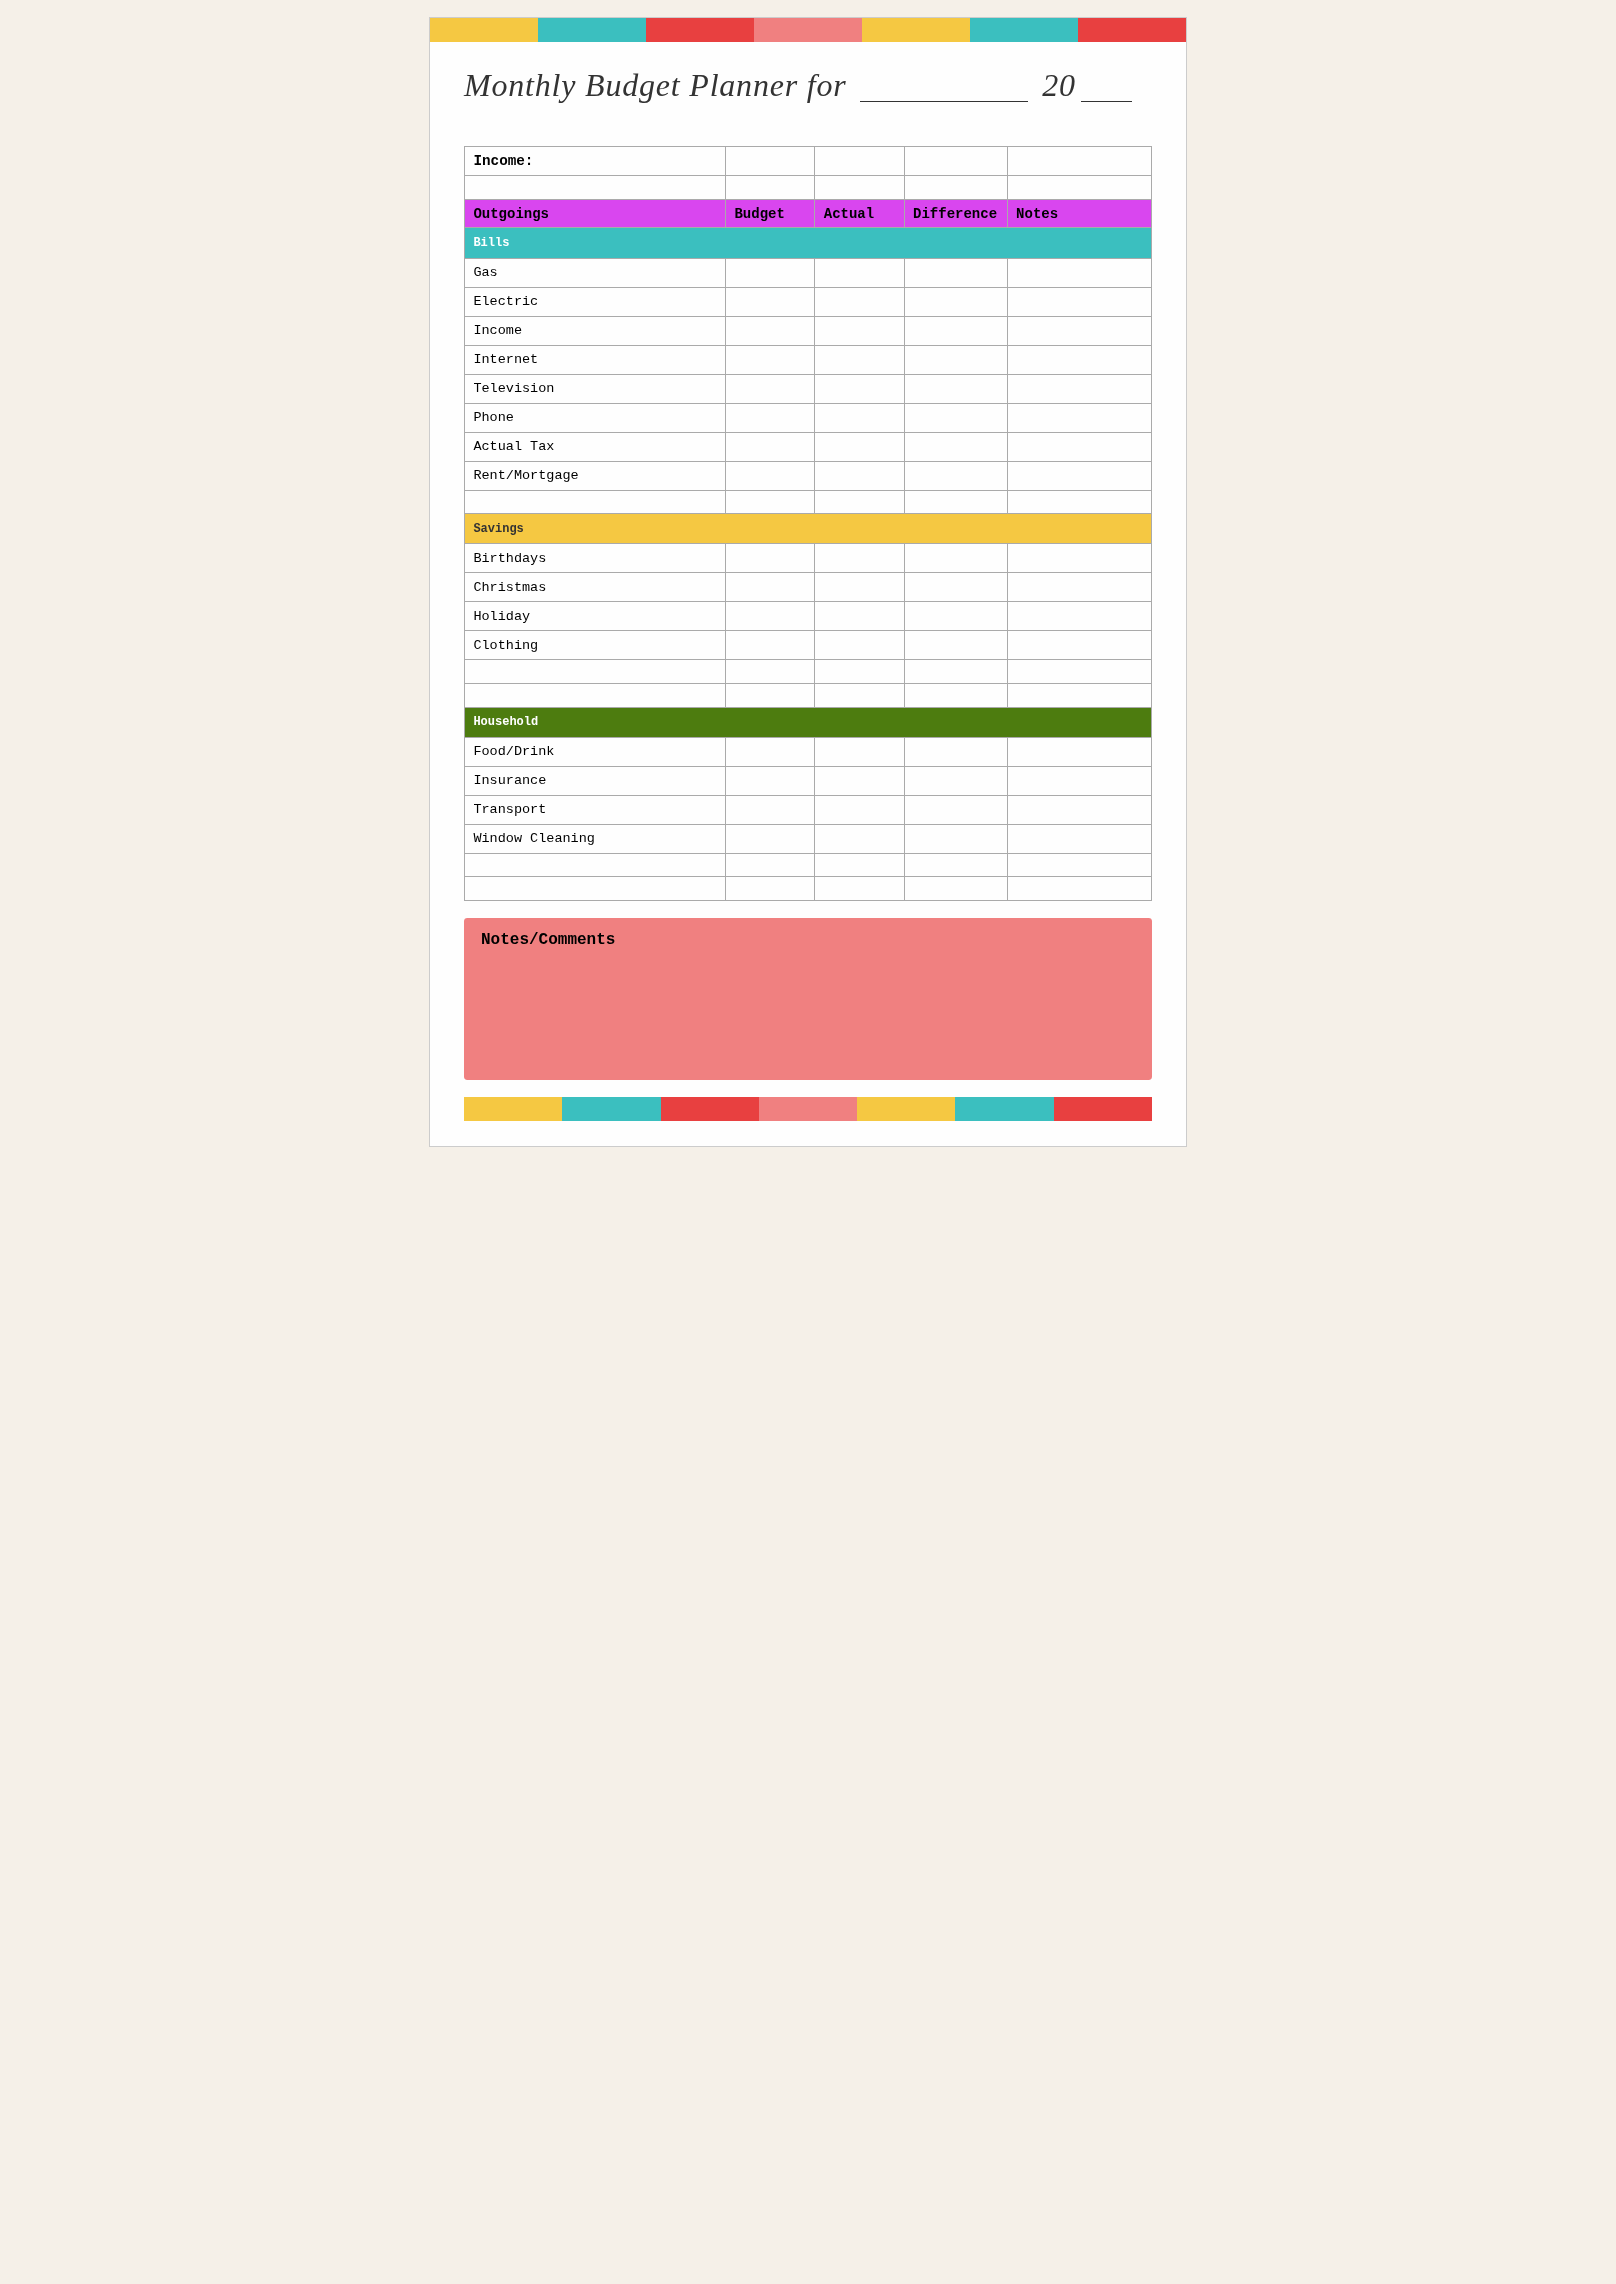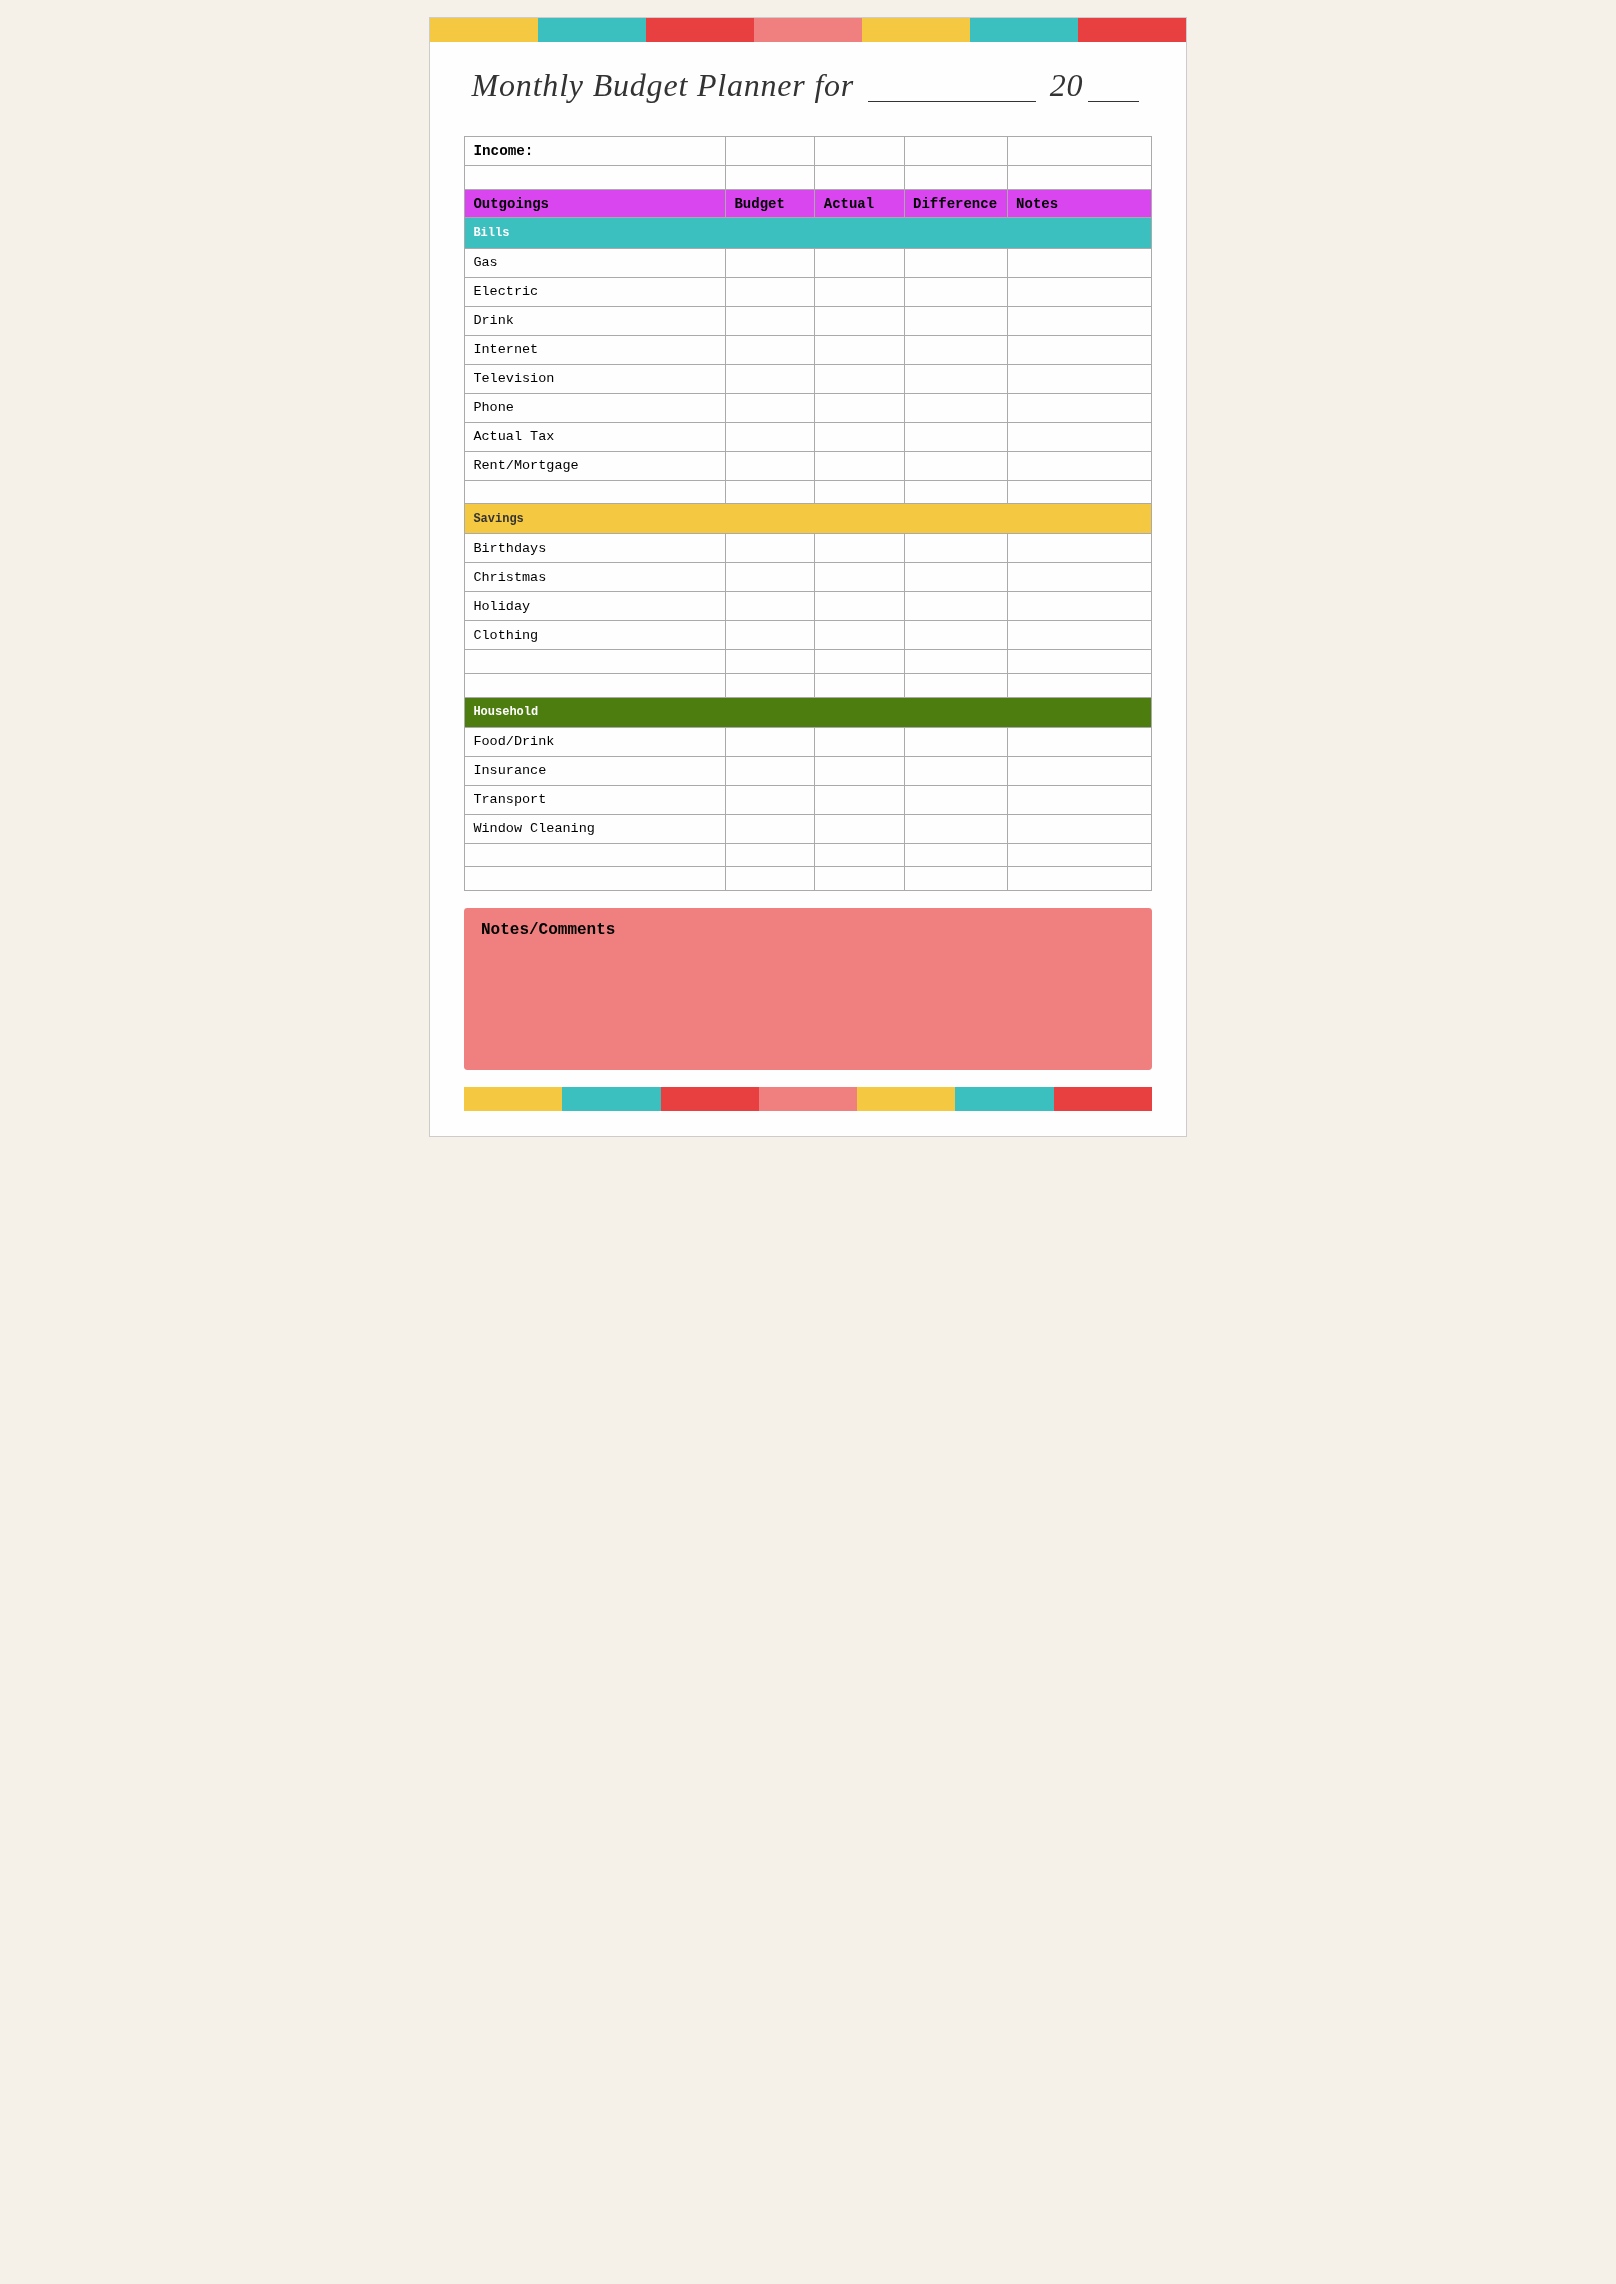--- a/index.html
+++ b/index.html
@@ -43,23 +43,22 @@
     .content {
       padding: 25px 34px 25px 34px;
     }
 
     
     .title {
       font-family: 'Georgia', cursive;
       font-style: italic;
       font-size: 32px;
       color: #333;
-      margin-bottom: 29px;
+      margin-bottom: 39px;
       letter-spacing: 0.8px;
-      text-align: center;
     }
 
     .title-line {
       display: inline-block;
       border-bottom: 1.7px solid #333;
       width: 168px;
       margin: 0 5px;
       vertical-align: middle;
       position: relative;
       top: -5px;
@@ -208,21 +207,21 @@
         <td></td>
       </tr>
       <tr class="data-row">
         <td>Electric</td>
         <td></td>
         <td></td>
         <td></td>
         <td></td>
       </tr>
       <tr class="data-row">
-        <td>Drink</td>
+        <td>Income</td>
         <td></td>
         <td></td>
         <td></td>
         <td></td>
       </tr>
       <tr class="data-row">
         <td>Internet</td>
         <td></td>
         <td></td>
         <td></td>

